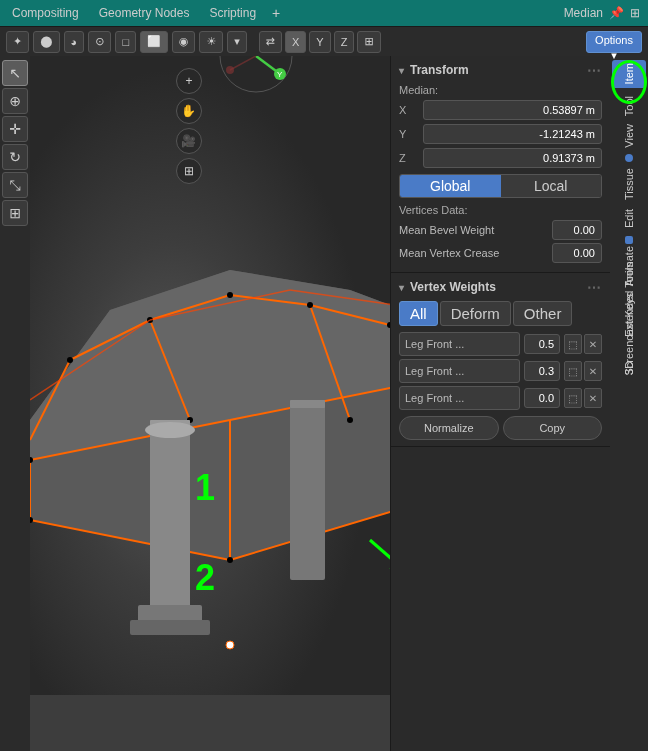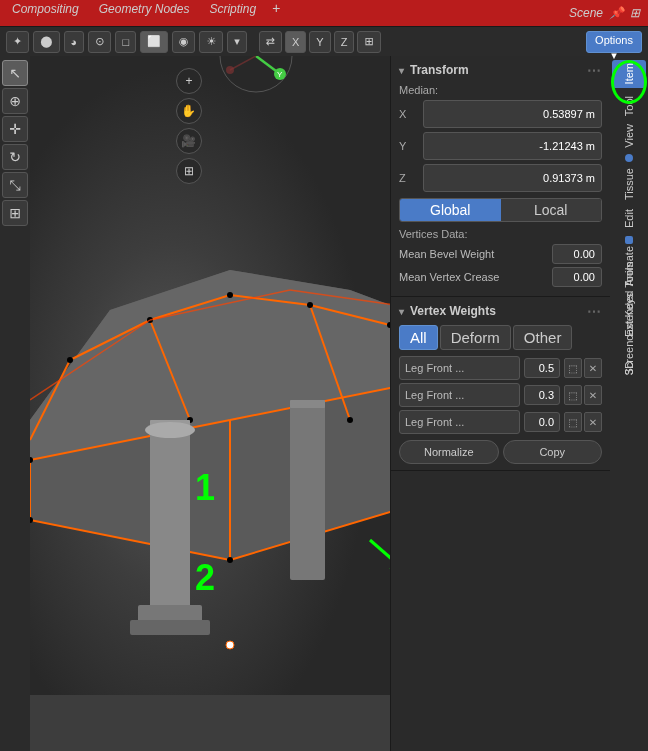--- a/index.html
+++ b/index.html
@@ -9,28 +9,28 @@
       overflow: hidden;
       font-family: 'Arial', sans-serif;
       font-size: 12px;
       background: #1a1a1a;
       position: relative;
     }
 
     
     .top-menu {
       display: flex;
-      background: #b91c1c;
+      align-items: center;
+      background: #0f766e;
       height: 26px;
       padding: 0 8px;
       gap: 12px;
       position: absolute;
       top: 0; left: 0; right: 0;
       z-index: 100;
-      font-style: italic;
     }
     .top-menu-item {
       color: #ccc;
       font-size: 12px;
       cursor: pointer;
       padding: 2px 4px;
     }
     .top-menu-plus {
       color: #ccc;
       font-size: 14px;
@@ -172,21 +172,21 @@
     }
     .field-value {
       flex: 1;
       background: #3a3a3a;
       border: 1px solid #555;
       border-radius: 3px;
       color: #fff;
       font-size: 11px;
       padding: 2px 6px;
       text-align: right;
-      height: 28px;
+      height: 20px;
       display: flex;
       align-items: center;
       justify-content: flex-end;
     }
     .median-label {
       color: #aaa;
       font-size: 11px;
       margin-bottom: 4px;
     }
     .coord-group {
@@ -423,21 +423,21 @@
   </style>
 </head>
 <body>
 
 <div class="top-menu">
   <span class="top-menu-item">Compositing</span>
   <span class="top-menu-item">Geometry Nodes</span>
   <span class="top-menu-item">Scripting</span>
   <span class="top-menu-plus">+</span>
   <div class="top-menu-right">
-    <span class="scene-label">Scene</span>
+    <span class="scene-label">Median</span>
     <span style="color:#ccc;font-size:12px;">📌</span>
     <span style="color:#ccc;font-size:12px;">⊞</span>
   </div>
 </div>
 
 <div class="toolbar-row">
 
   <button class="toolbar-btn">
     <span>✦</span>
   </button>

